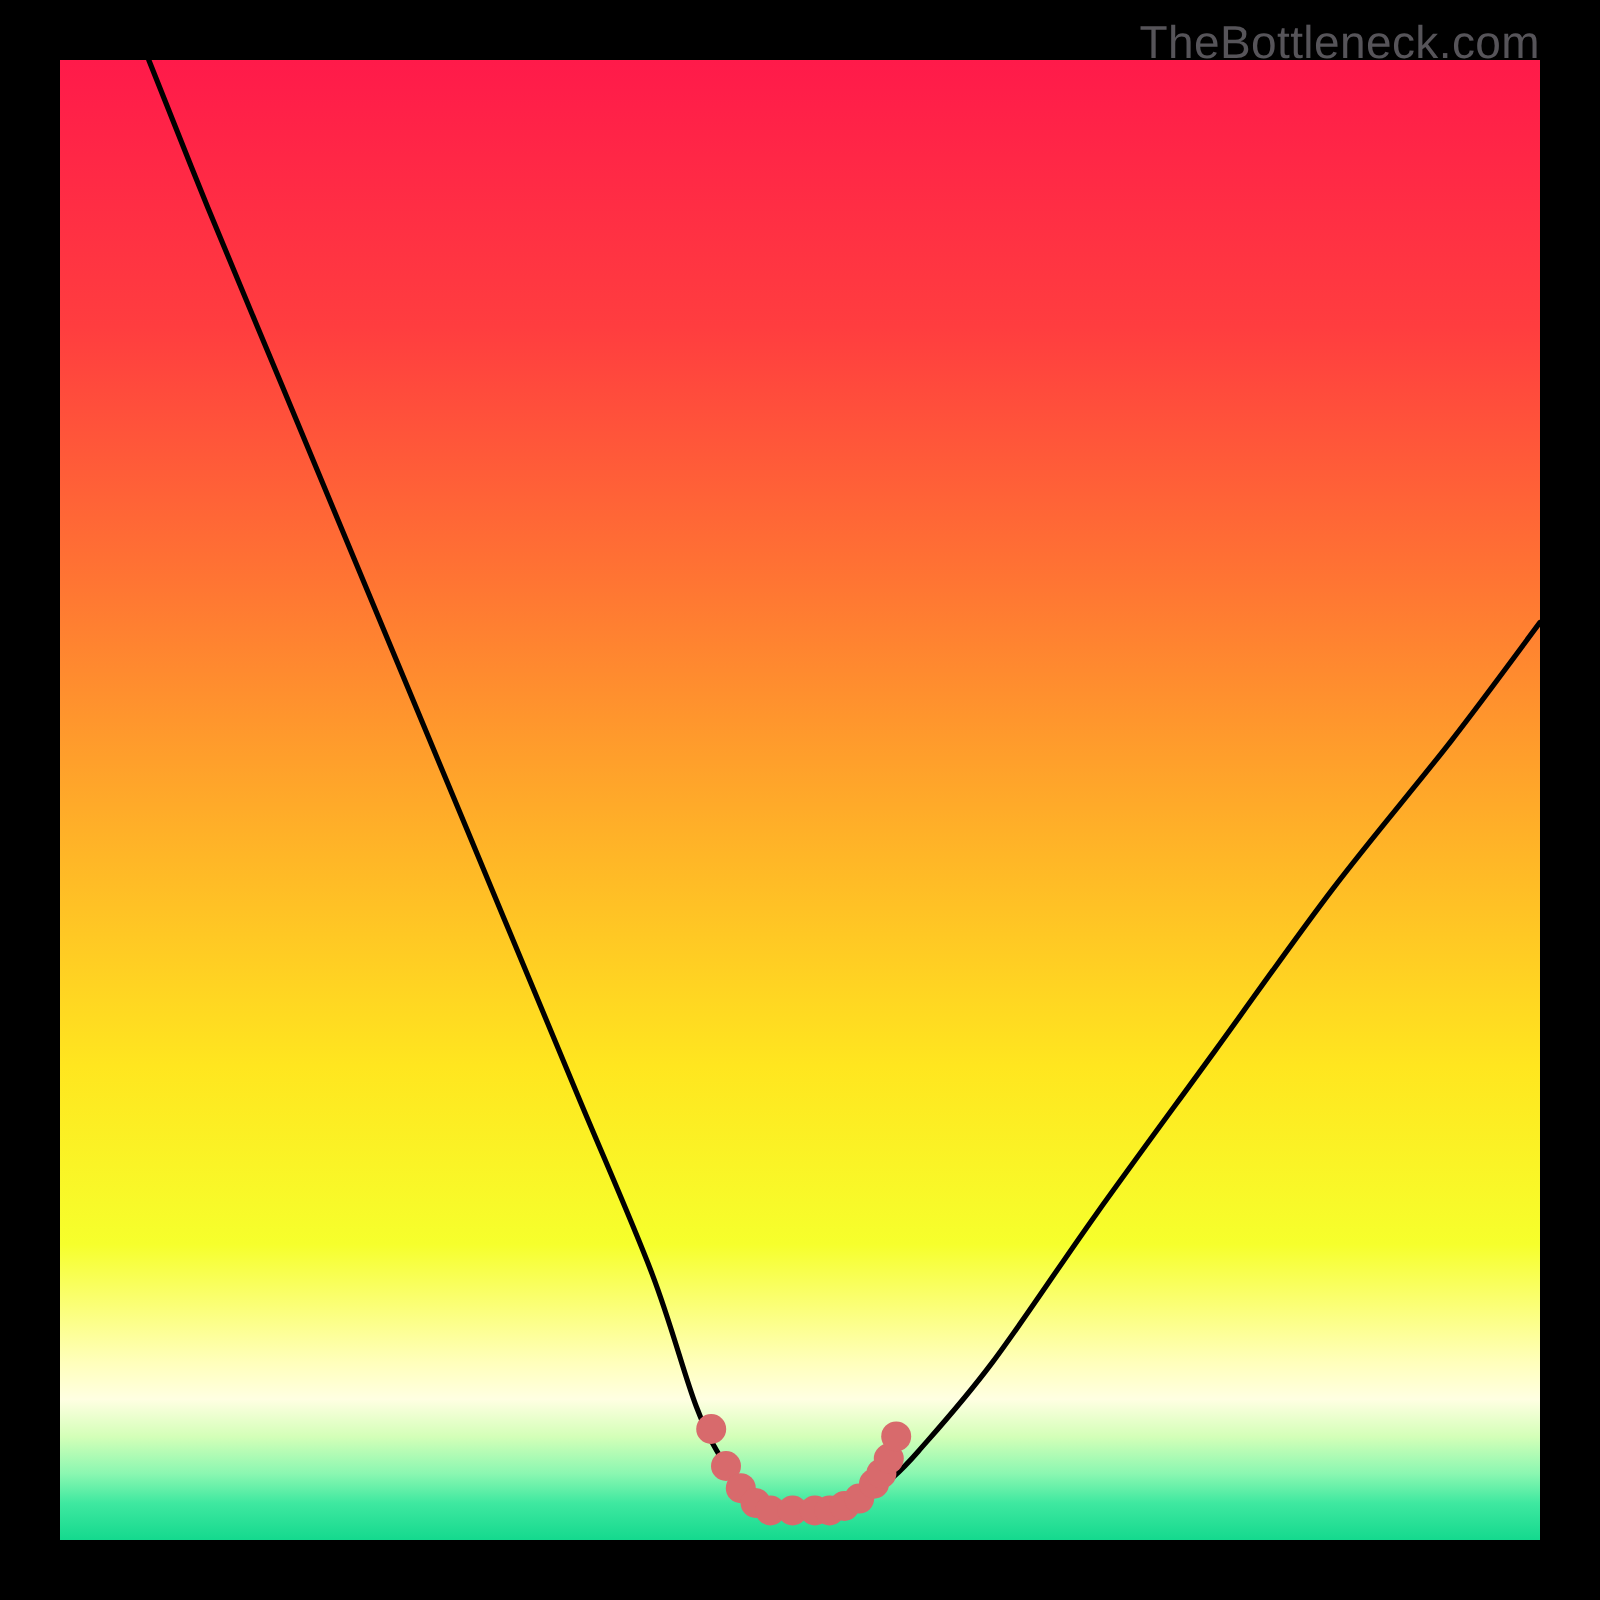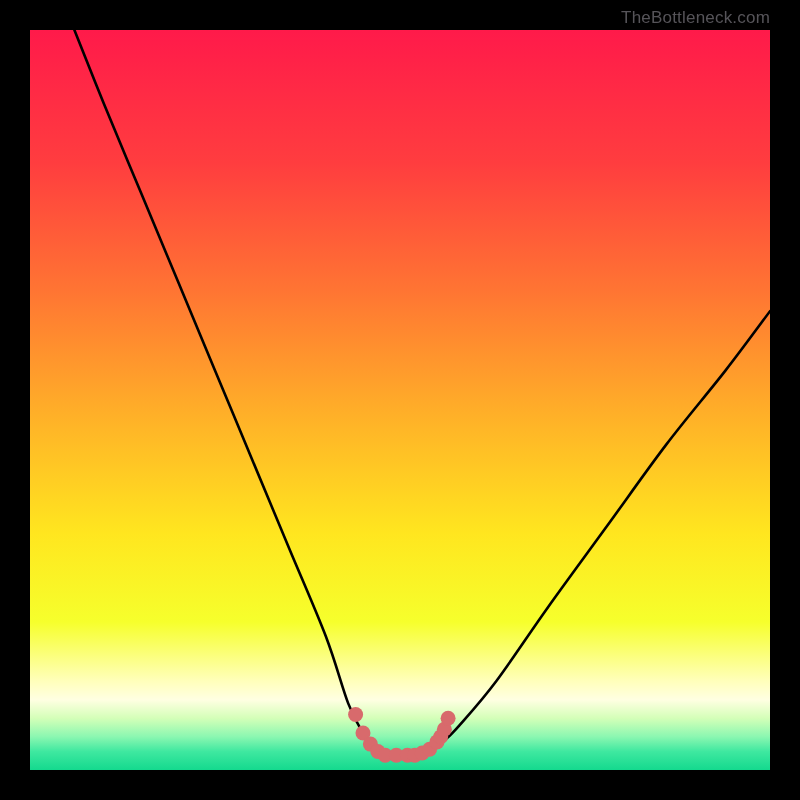--- a/index.html
+++ b/index.html
@@ -32,21 +32,21 @@
     left: 0;
     top: 0;
     width: 100%;
     height: 100%;
   }
   .watermark {
     position: absolute;
     top: 8px;
     right: 30px;
     color: #565459;
-    font-size: 17px;
+    font-size: 23px;
     font-weight: 500;
     letter-spacing: 0.2px;
     text-align: center;
   }
   svg.curve {
     position: absolute;
     left: 0;
     top: 0;
     width: 740px;
     height: 740px;

